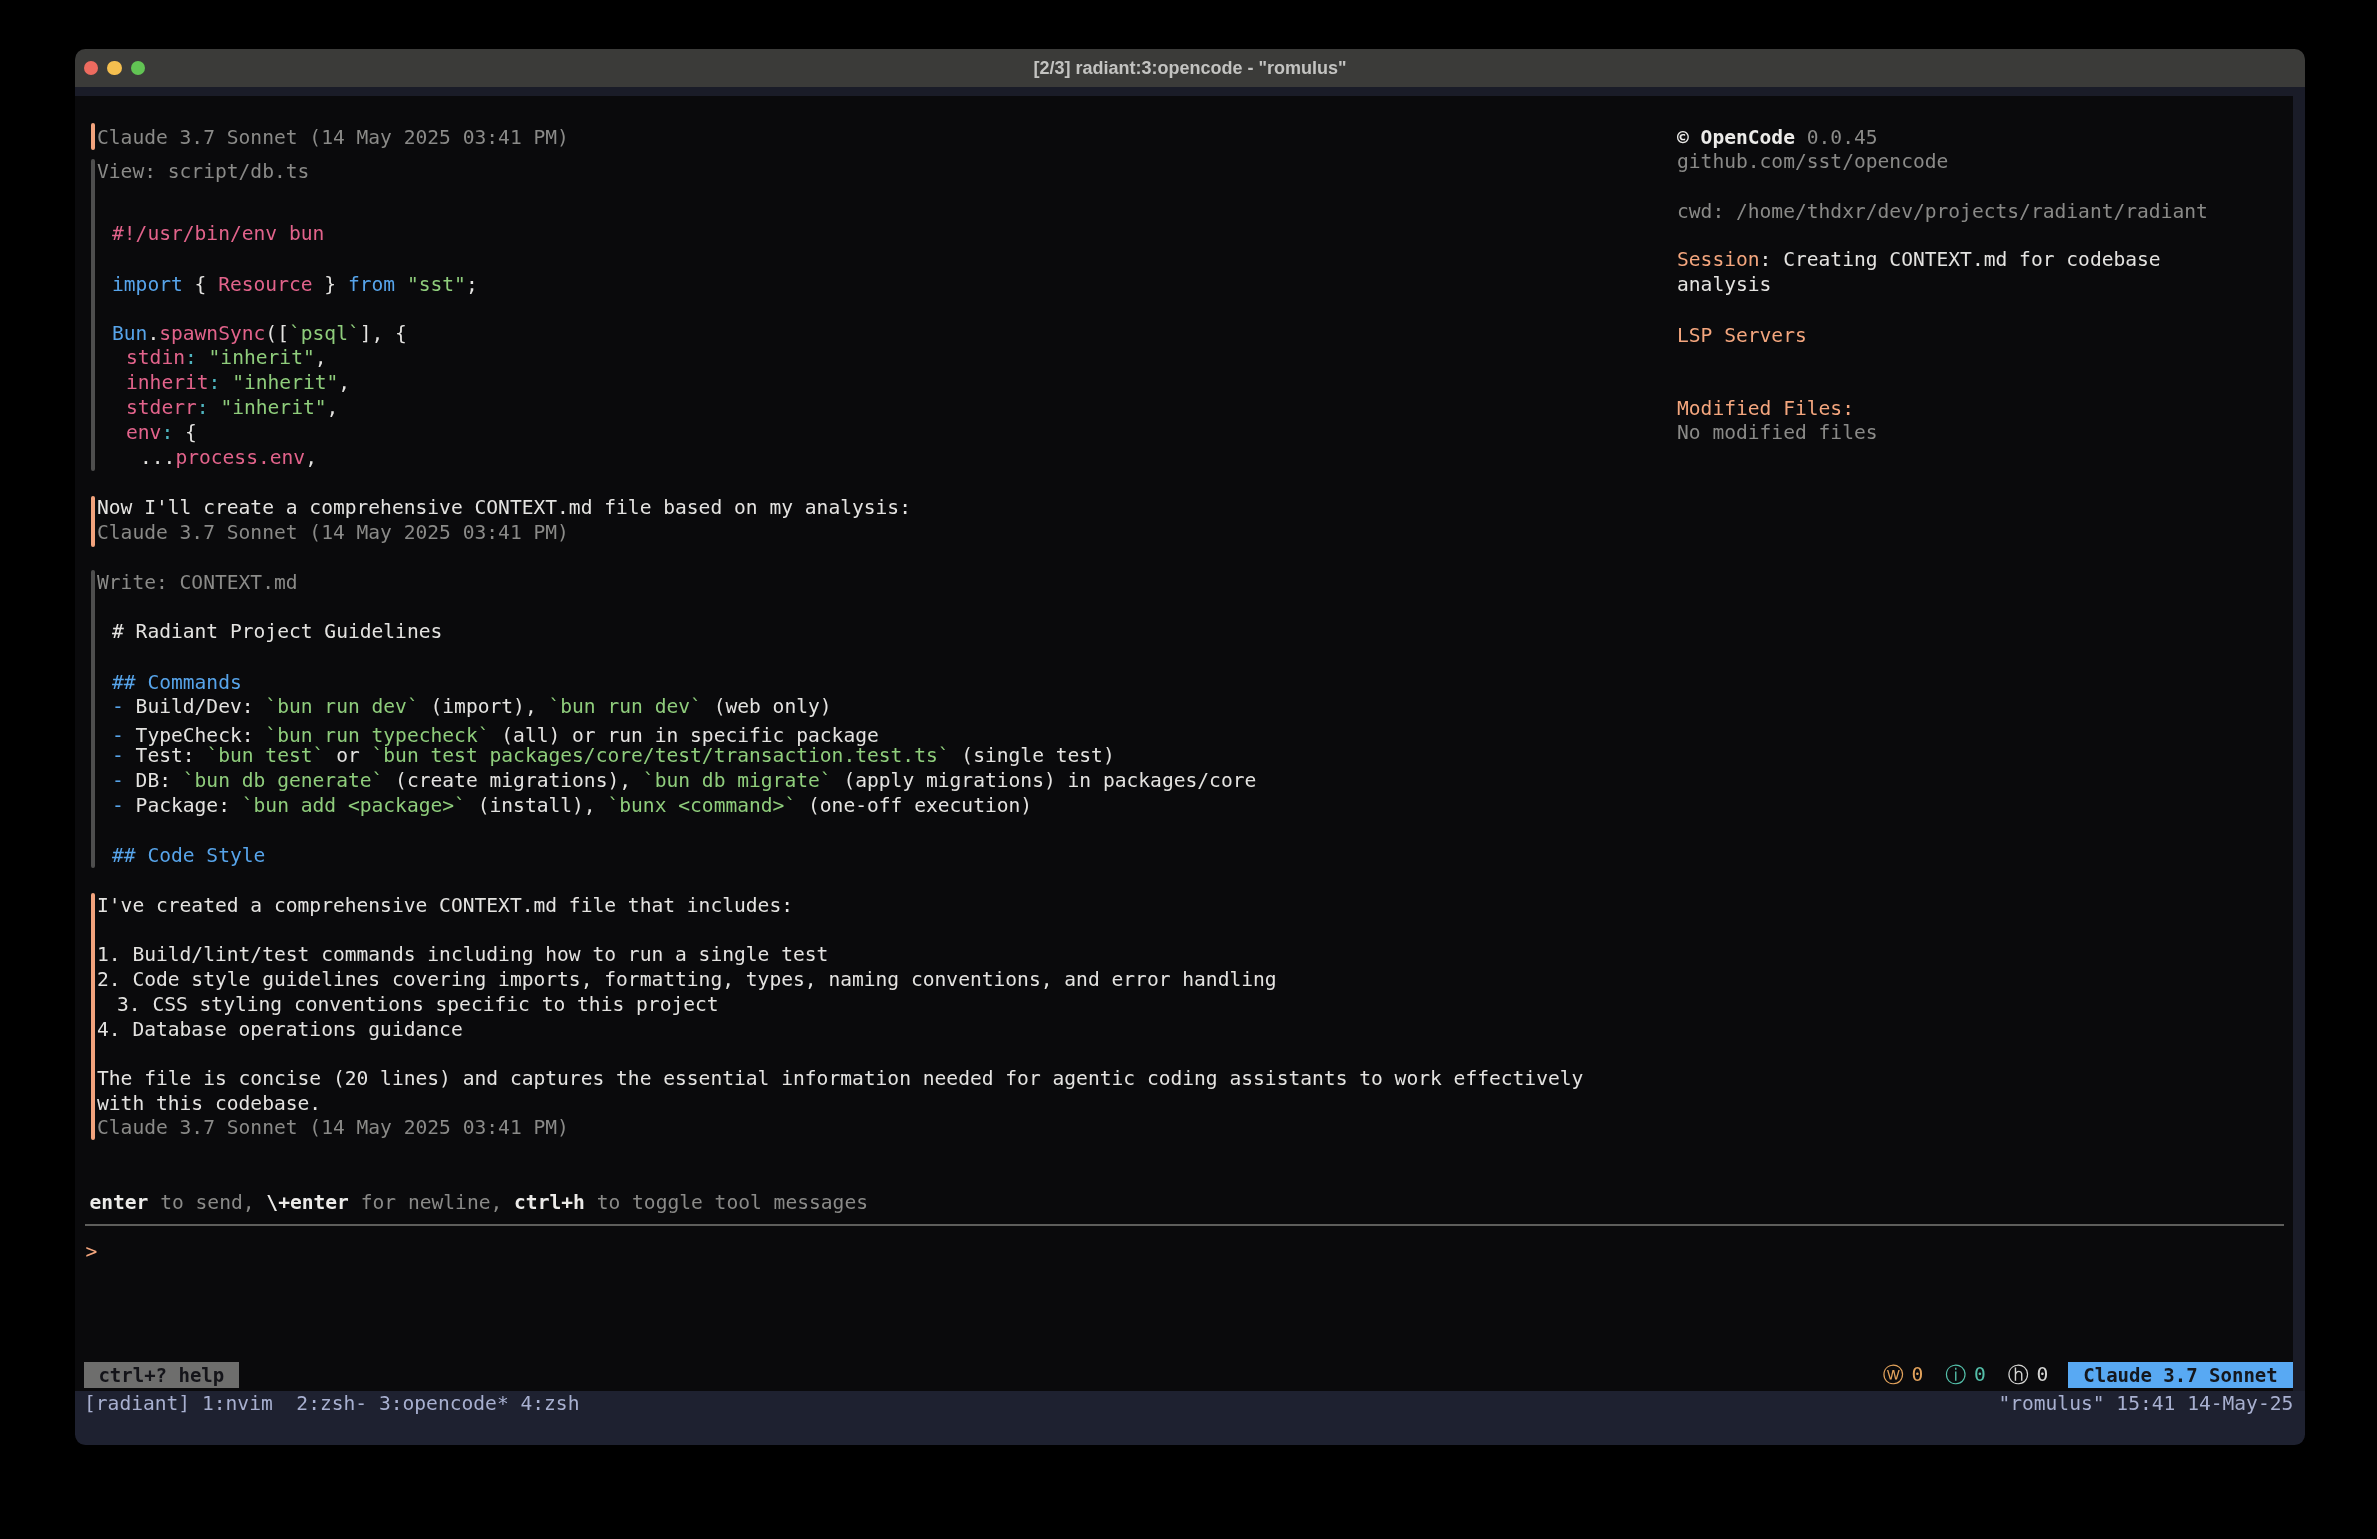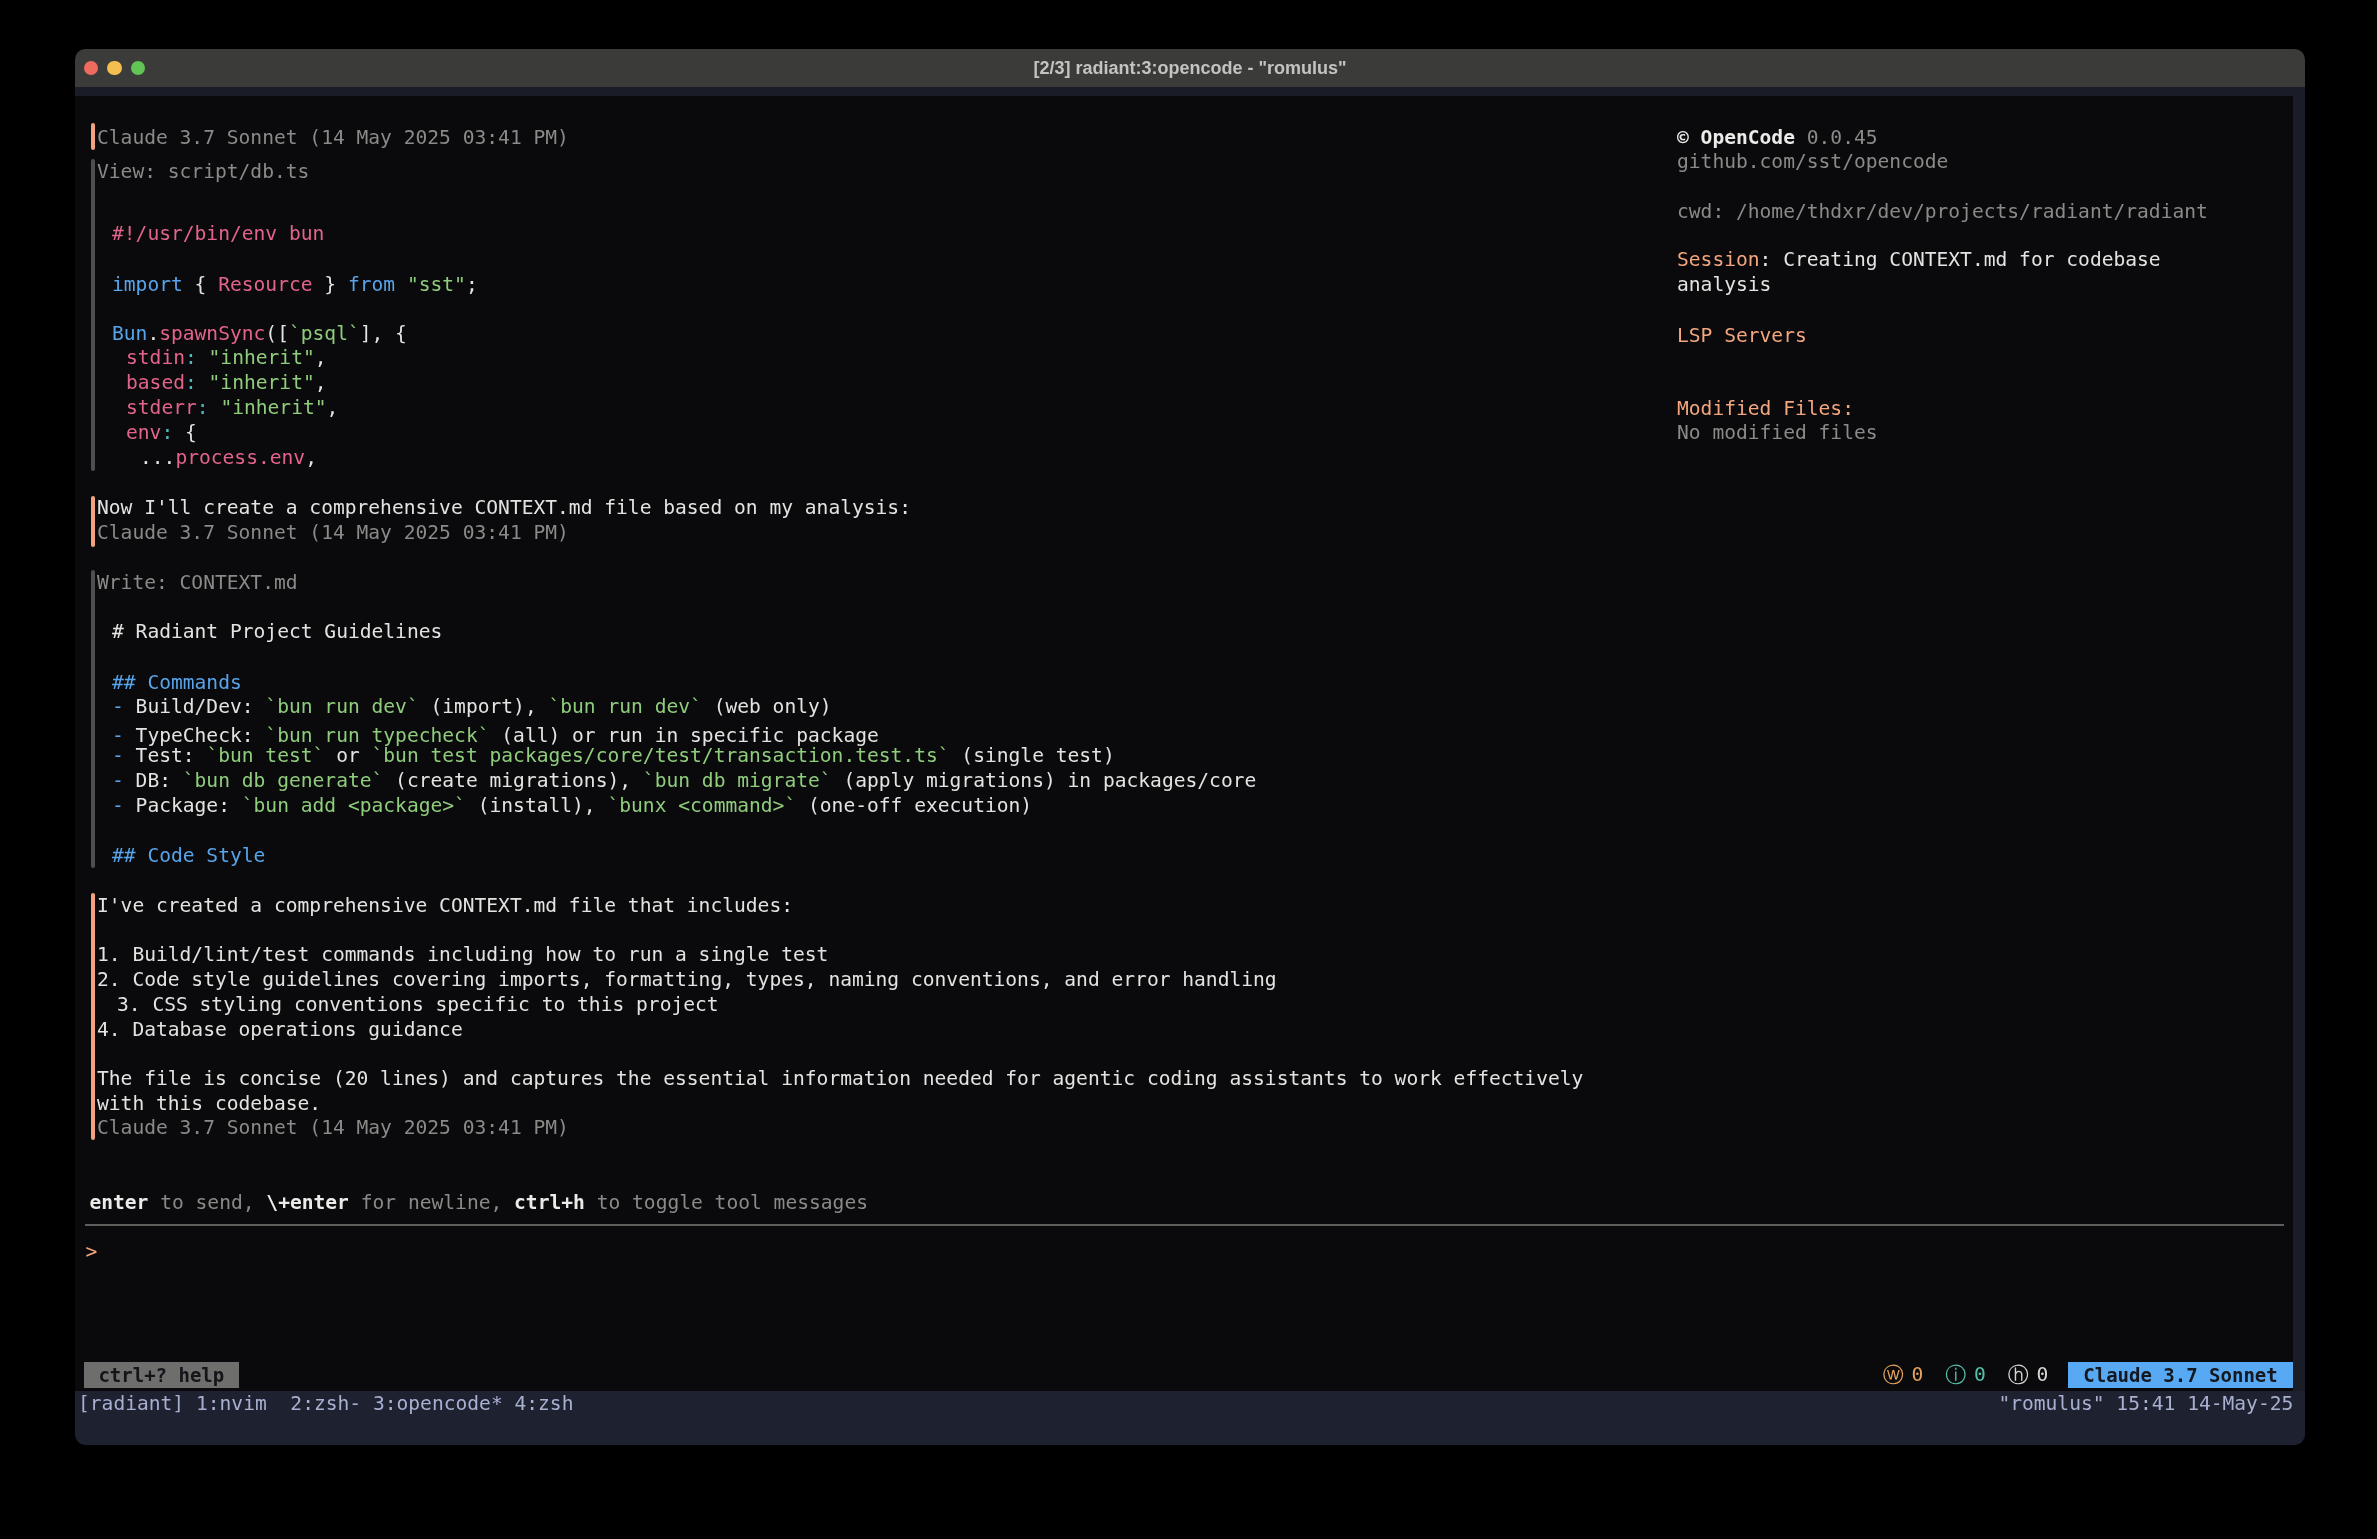--- a/index.html
+++ b/index.html
@@ -36,21 +36,21 @@
   .diags{display:flex;align-items:center;margin-right:19.6px;}
   .diag{display:flex;align-items:center;margin-left:22px;font-size:19.6px;}
   .diag .di{font-size:21px;margin-right:7.8px;}
   .diag.warn{color:#e3a35c}.diag.info{color:#54c0aa}.diag.hint{color:#d6d6d4}
   .sb-model{background:#58a9f3;color:#14171d;font-weight:600;width:225px;text-align:center;}
   
   .tmuxbar{position:absolute;left:0;top:1304px;width:2230px;height:54px;background:#1e2130;
            display:flex;justify-content:space-between;align-items:flex-start;
            padding:0;box-sizing:border-box;color:#a8b0d0;
            font:19.6px/26px "DejaVu Sans Mono","Liberation Mono",monospace;}
-  .tmux-left{padding-left:3px;white-space:pre;text-align:right;}
+  .tmux-left{padding-left:9px;white-space:pre;text-align:right;}
   .tmux-right{padding-right:11.7px;white-space:pre;}
 </style>
 </head>
 <body>
 
 <div class="stage">
   <div class="window">
 
     <div class="titlebar">
       <div class="lights">
@@ -72,21 +72,21 @@
           <div class="bar gray" style="top: 483px; height: 298px;"></div>
           <div class="bar orange" style="top: 806px; height: 247px;"></div>
         </div>
       <div id="chat">
           <div class="tl" style="left: 22px; top: 38px;"><span class="gray">Claude 3.7 Sonnet (14 May 2025 03:41 PM)</span></div>
           <div class="tl" style="left: 22px; top: 72px;"><span class="gray">View: script/db.ts</span></div>
           <div class="tl" style="left: 37px; top: 134px;"><span class="pink">#!/usr/bin/env bun</span></div>
           <div class="tl" style="left: 37px; top: 185px;"><span class="blue">import</span><span class="fg"> { </span><span class="pink">Resource</span><span class="fg"> } </span><span class="blue">from</span><span class="fg"> </span><span class="green">"sst"</span><span class="fg">;</span></div>
           <div class="tl" style="left: 37px; top: 234px;"><span class="blue">Bun</span><span class="fg">.</span><span class="pink">spawnSync</span><span class="fg">([</span><span class="green">`psql`</span><span class="fg">], {</span></div>
           <div class="tl" style="left: 51px; top: 258px;"><span class="pink">stdin</span><span class="teal">:</span><span class="fg"> </span><span class="green">"inherit"</span><span class="fg">,</span></div>
-          <div class="tl" style="left: 51px; top: 283px;"><span class="pink">based</span><span class="teal">:</span><span class="fg"> </span><span class="green">"inherit"</span><span class="fg">,</span></div>
+          <div class="tl" style="left: 51px; top: 283px;"><span class="pink">inherit</span><span class="teal">:</span><span class="fg"> </span><span class="green">"inherit"</span><span class="fg">,</span></div>
           <div class="tl" style="left: 51px; top: 308px;"><span class="pink">stderr</span><span class="teal">:</span><span class="fg"> </span><span class="green">"inherit"</span><span class="fg">,</span></div>
           <div class="tl" style="left: 51px; top: 333px;"><span class="pink">env</span><span class="teal">:</span><span class="fg"> {</span></div>
           <div class="tl" style="left: 65px; top: 358px;"><span class="fg">...</span><span class="pink">process.env</span><span class="fg">,</span></div>
           <div class="tl" style="left: 22px; top: 408px;"><span class="fg">Now I'll create a comprehensive CONTEXT.md file based on my analysis:</span></div>
           <div class="tl" style="left: 22px; top: 433px;"><span class="gray">Claude 3.7 Sonnet (14 May 2025 03:41 PM)</span></div>
           <div class="tl" style="left: 22px; top: 483px;"><span class="gray">Write: CONTEXT.md</span></div>
           <div class="tl" style="left: 37px; top: 532px;"><span class="fg"># Radiant Project Guidelines</span></div>
           <div class="tl" style="left: 37px; top: 583px;"><span class="blue">## Commands</span></div>
           <div class="tl" style="left: 37px; top: 607px;"><span class="blue">- </span><span class="fg">Build/Dev: </span><span class="green">`bun run dev`</span><span class="fg"> (import), </span><span class="green">`bun run dev`</span><span class="fg"> (web only)</span></div>
           <div class="tl" style="left: 37px; top: 636px;"><span class="blue">- </span><span class="fg">TypeCheck: </span><span class="green">`bun run typecheck`</span><span class="fg"> (all) or run in specific package</span></div>

